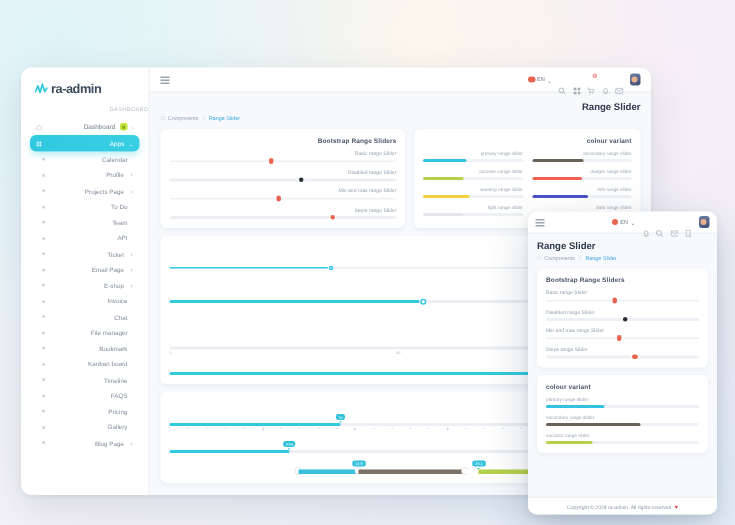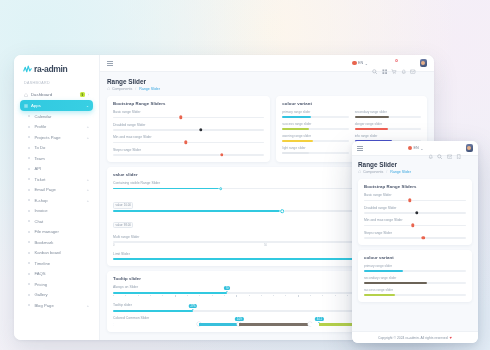--- a/index.html
+++ b/index.html
@@ -13,27 +13,28 @@
       radial-gradient(circle at 55% 8%, #fdf6ec 0%, rgba(253,246,236,0) 45%),
       radial-gradient(circle at 92% 12%, #f5eef7 0%, rgba(245,238,247,0) 50%),
       radial-gradient(circle at 95% 92%, #e7f1fa 0%, rgba(231,241,250,0) 55%),
       linear-gradient(145deg, #eef6fa 0%, #f3f1f7 55%, #e9f0f8 100%);
     position: relative;
   }
 
   
   .window {
     position: absolute;
-    left: 14px; top: 55px;
+    left: 14px; top: 45px;
     width: 420px; height: 285px;
     background: #fbfcfe;
     border-radius: 7px;
     box-shadow: 0 9px 26px rgba(40,60,90,0.13), 0 1px 3px rgba(40,60,90,0.07);
     overflow: hidden;
     display: flex;
+    text-align: right;
   }
 
   
   .sidebar {
     width: 86px; height: 100%;
     background: #ffffff;
     border-right: 1px solid #eef1f5;
     padding: 7px 0 0 0;
     display: flex; flex-direction: column;
     overflow: hidden;

